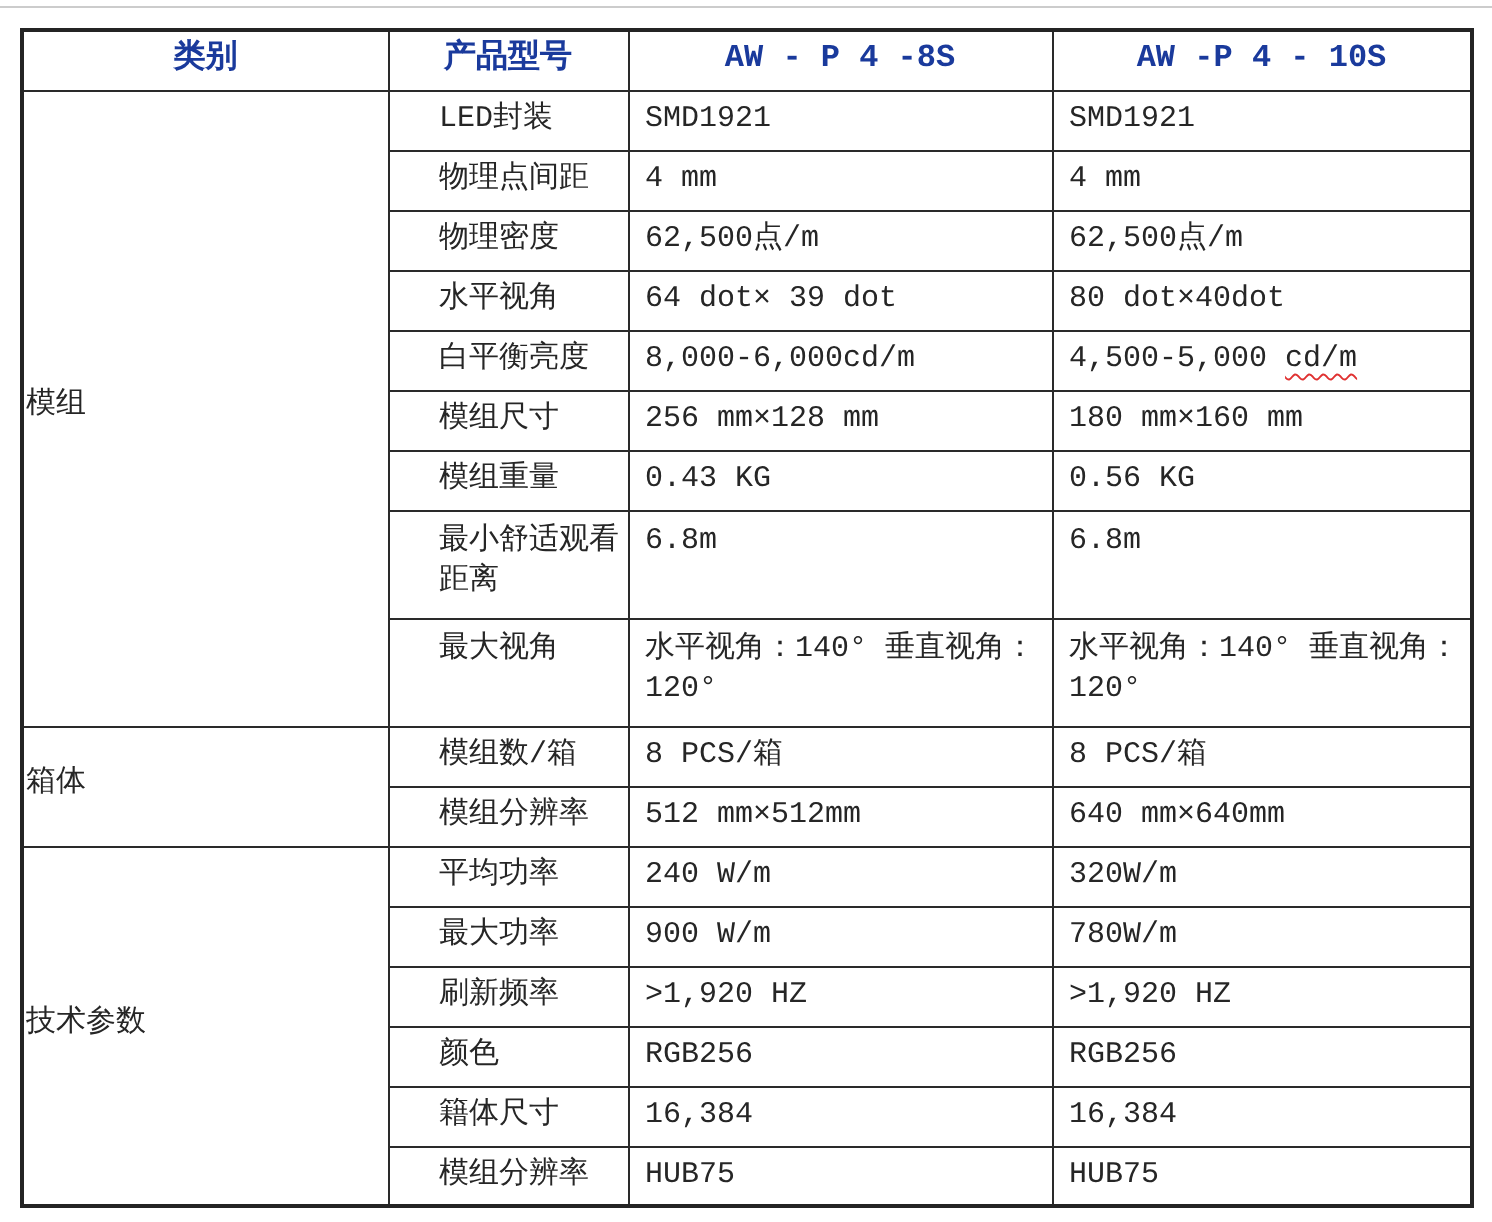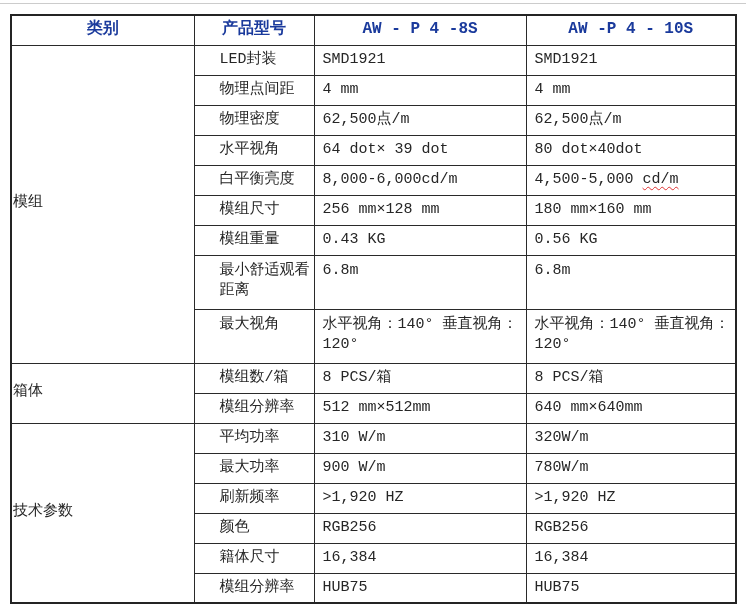--- a/index.html
+++ b/index.html
@@ -135,21 +135,21 @@
           <td class="val">8 PCS/箱</td>
         </tr>
         <tr class="row">
           <td class="param">模组分辨率</td>
           <td class="val">512 mm×512mm</td>
           <td class="val">640 mm×640mm</td>
         </tr>
         <tr class="row">
           <td class="cat" rowspan="6">技术参数</td>
           <td class="param">平均功率</td>
-          <td class="val">310 W/m</td>
+          <td class="val">240 W/m</td>
           <td class="val">320W/m</td>
         </tr>
         <tr class="row">
           <td class="param">最大功率</td>
           <td class="val">900 W/m</td>
           <td class="val">780W/m</td>
         </tr>
         <tr class="row">
           <td class="param">刷新频率</td>
           <td class="val">&gt;1,920 HZ</td>

